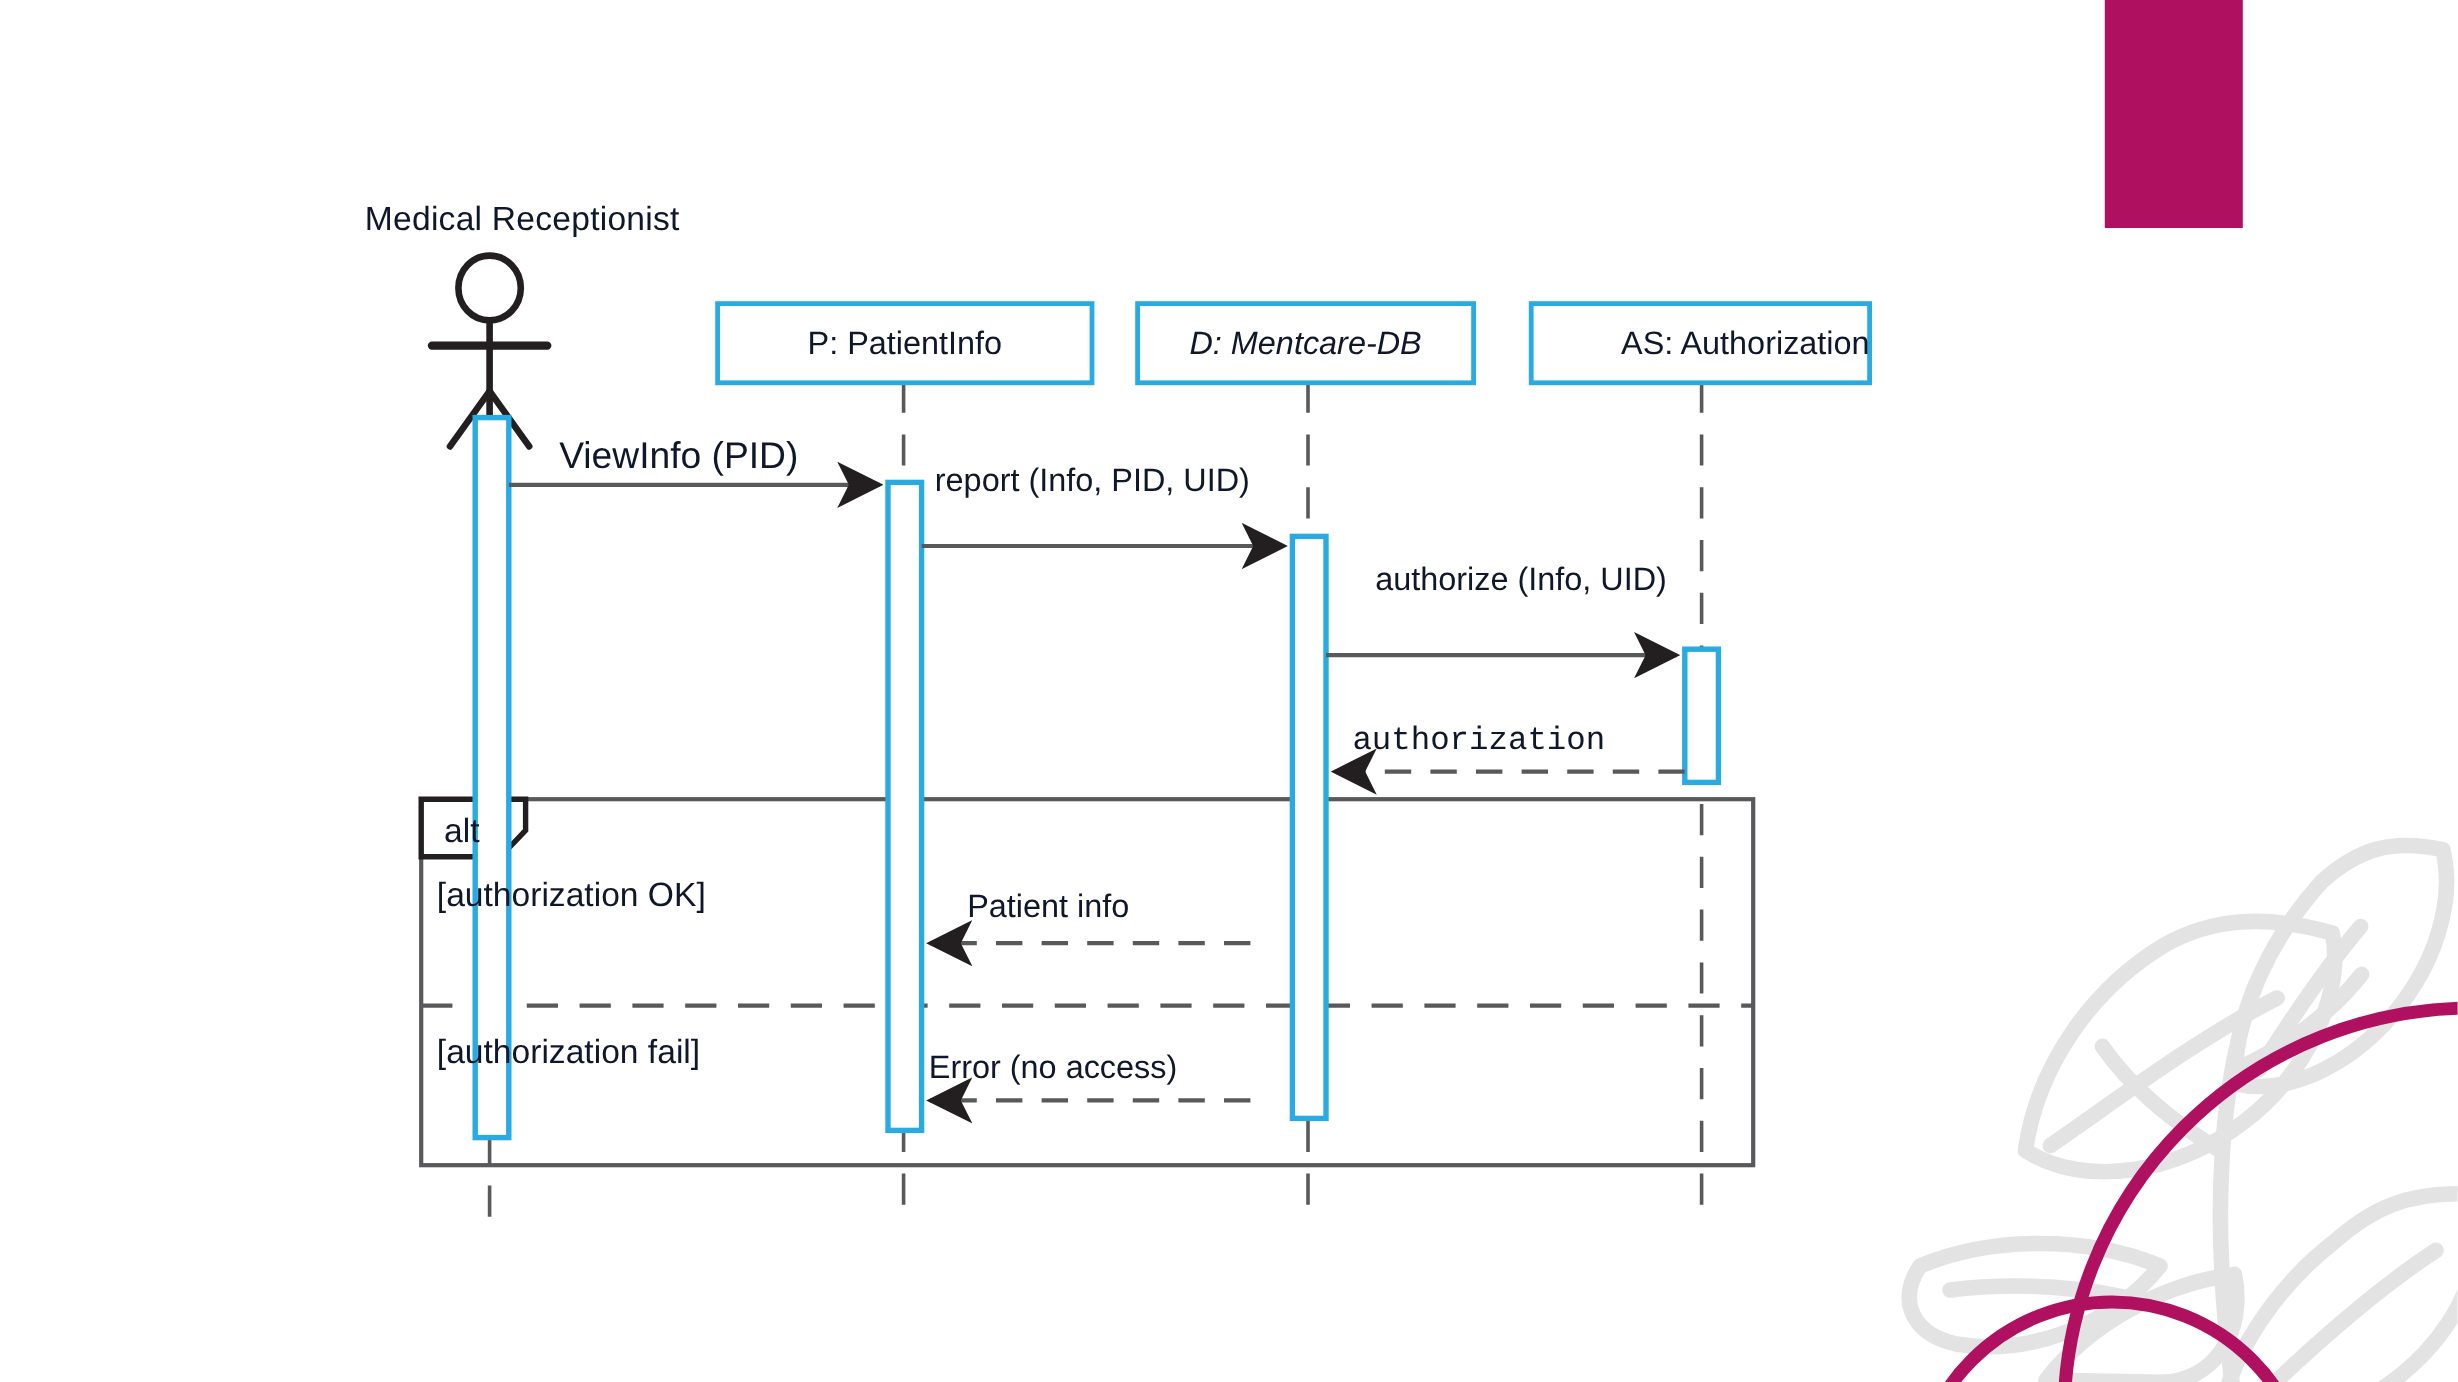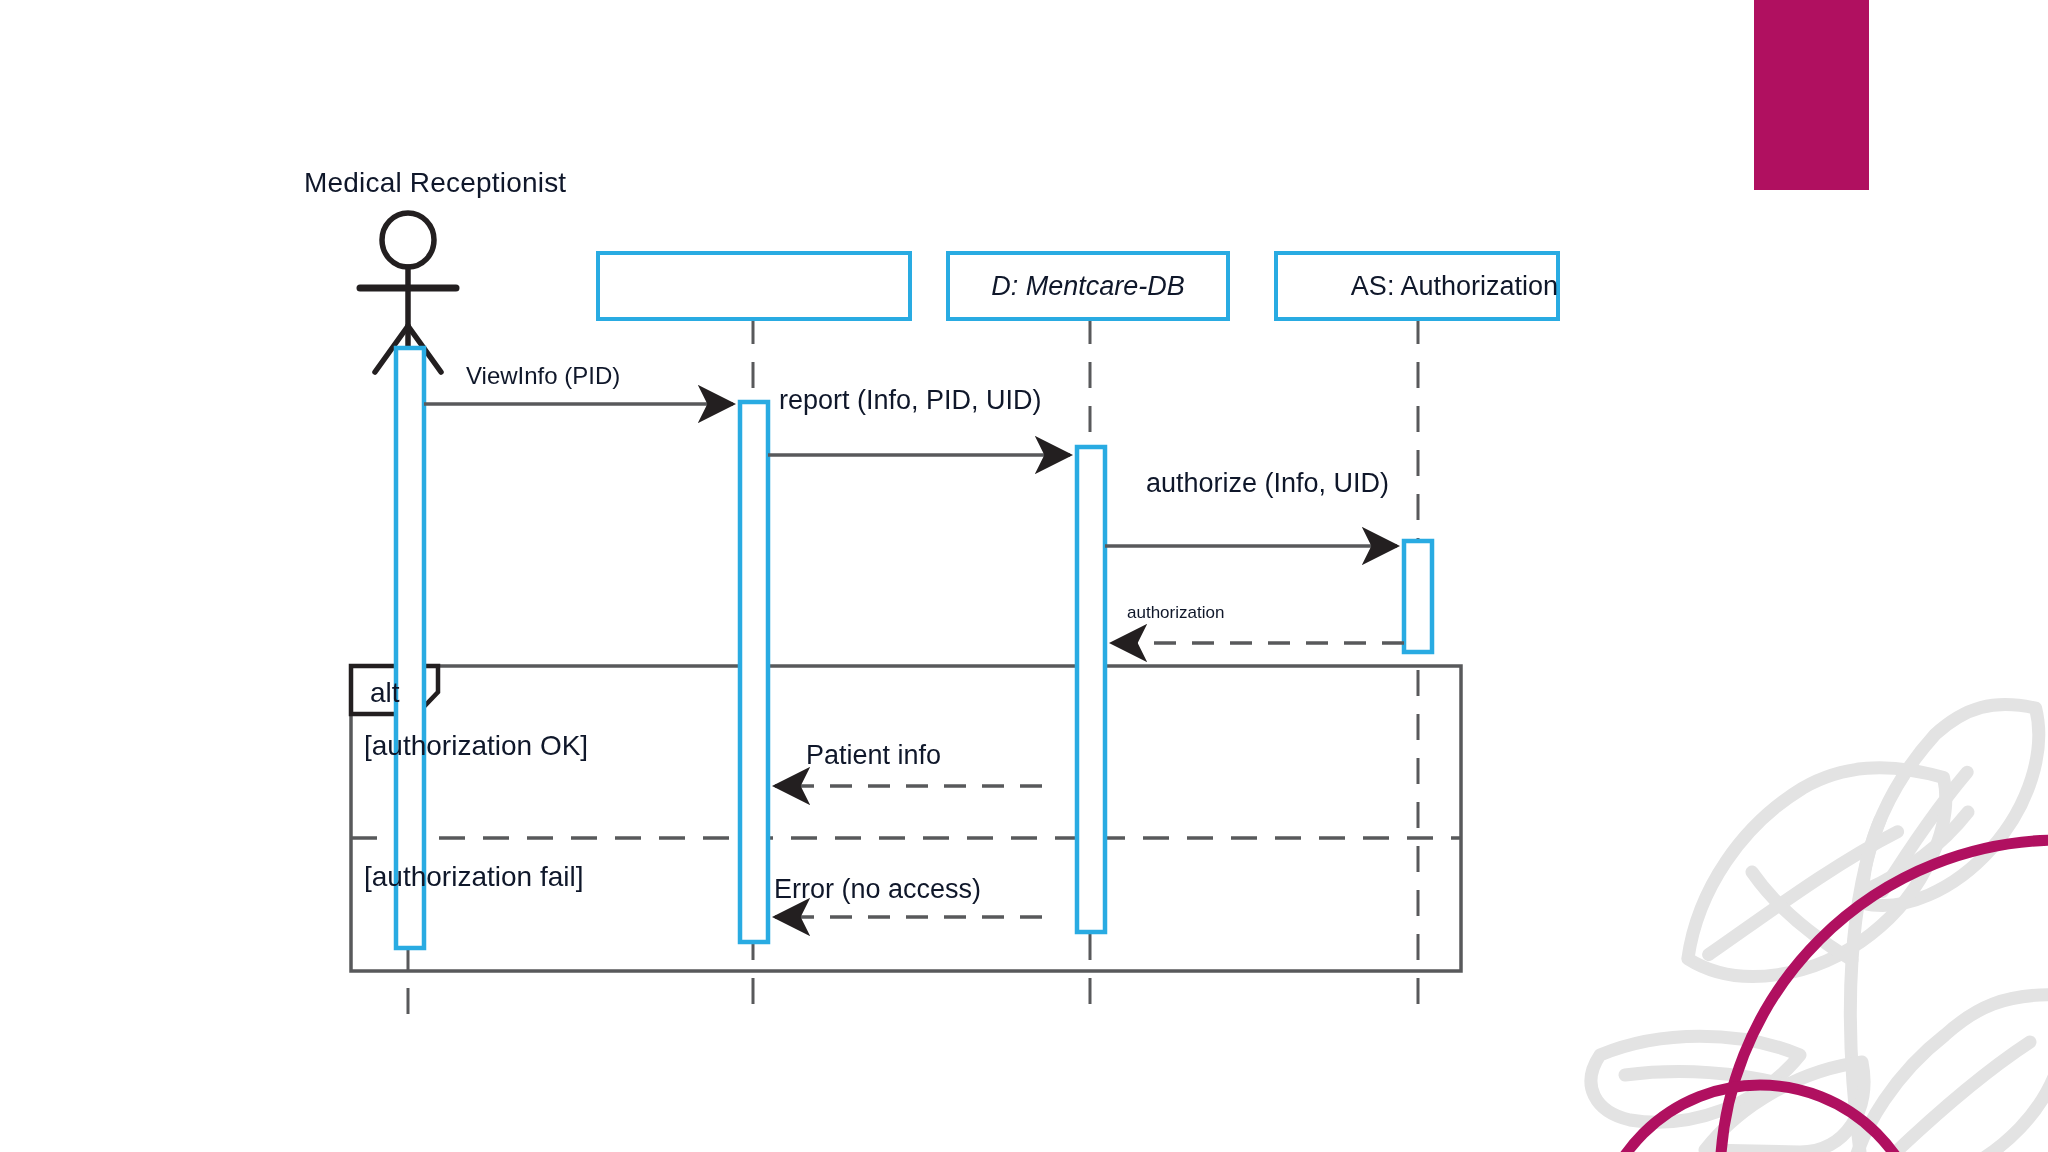--- a/index.html
+++ b/index.html
@@ -114,32 +114,33 @@
       <line x1="1404" y1="643" x2="1112" y2="643" stroke-dasharray="22 16" marker-end="url(#arrowFilledL)"></line>
 
       <line x1="1042" y1="786" x2="775" y2="786" stroke-dasharray="22 16" marker-end="url(#arrowFilledL)"></line>
 
       <line x1="1042" y1="917" x2="775" y2="917" stroke-dasharray="22 16" marker-end="url(#arrowFilledL)"></line>
     </g>
   </svg>
 
   <div class="txt" style="left:304px;top:166px;font-size:28px;letter-spacing:.2px;">Medical Receptionist</div>
 
+  <div class="txt" style="left:598px;top:271px;width:312px;text-align:center;font-size:27px;">P: PatientInfo</div>
 
   <div class="txt" style="left:948px;top:271px;width:280px;text-align:center;font-size:27px;font-style:italic;">D: Mentcare-DB</div>
 
   <div class="txt" style="left:1276px;top:271px;width:282px;text-align:right;font-size:27px;">AS: Authorization</div>
 
-  <div class="txt" style="left:466px;top:362px;font-size:24px;text-align:center;">ViewInfo (PID)</div>
+  <div class="txt" style="left:466px;top:362px;font-size:31px;text-align:center;">ViewInfo (PID)</div>
 
   <div class="txt" style="left:779px;top:385px;width:280px;font-size:27px;">report (Info, PID, UID)</div>
 
   <div class="txt" style="left:1104px;top:468px;width:250px;font-size:27px;padding-left:42px;">authorize (Info, UID)</div>
 
-  <div class="txt" style="left:1127px;top:603px;font-size:17px;">authorization</div>
+  <div class="txt" style="left:1127px;top:603px;font-size:27px;font-family:Liberation Mono, monospace;">authorization</div>
 
   <div class="txt" style="left:806px;top:740px;font-size:27px;">Patient info</div>
 
   <div class="txt" style="left:774px;top:874px;font-size:27px;">Error (no access)</div>
 
   <div class="txt" style="left:370px;top:676px;font-size:28px;">alt</div>
 
   <div class="txt" style="left:364px;top:729px;font-size:28px;">[authorization OK]</div>
 
   <div class="txt" style="left:364px;top:860px;font-size:28px;">[authorization fail]</div>

